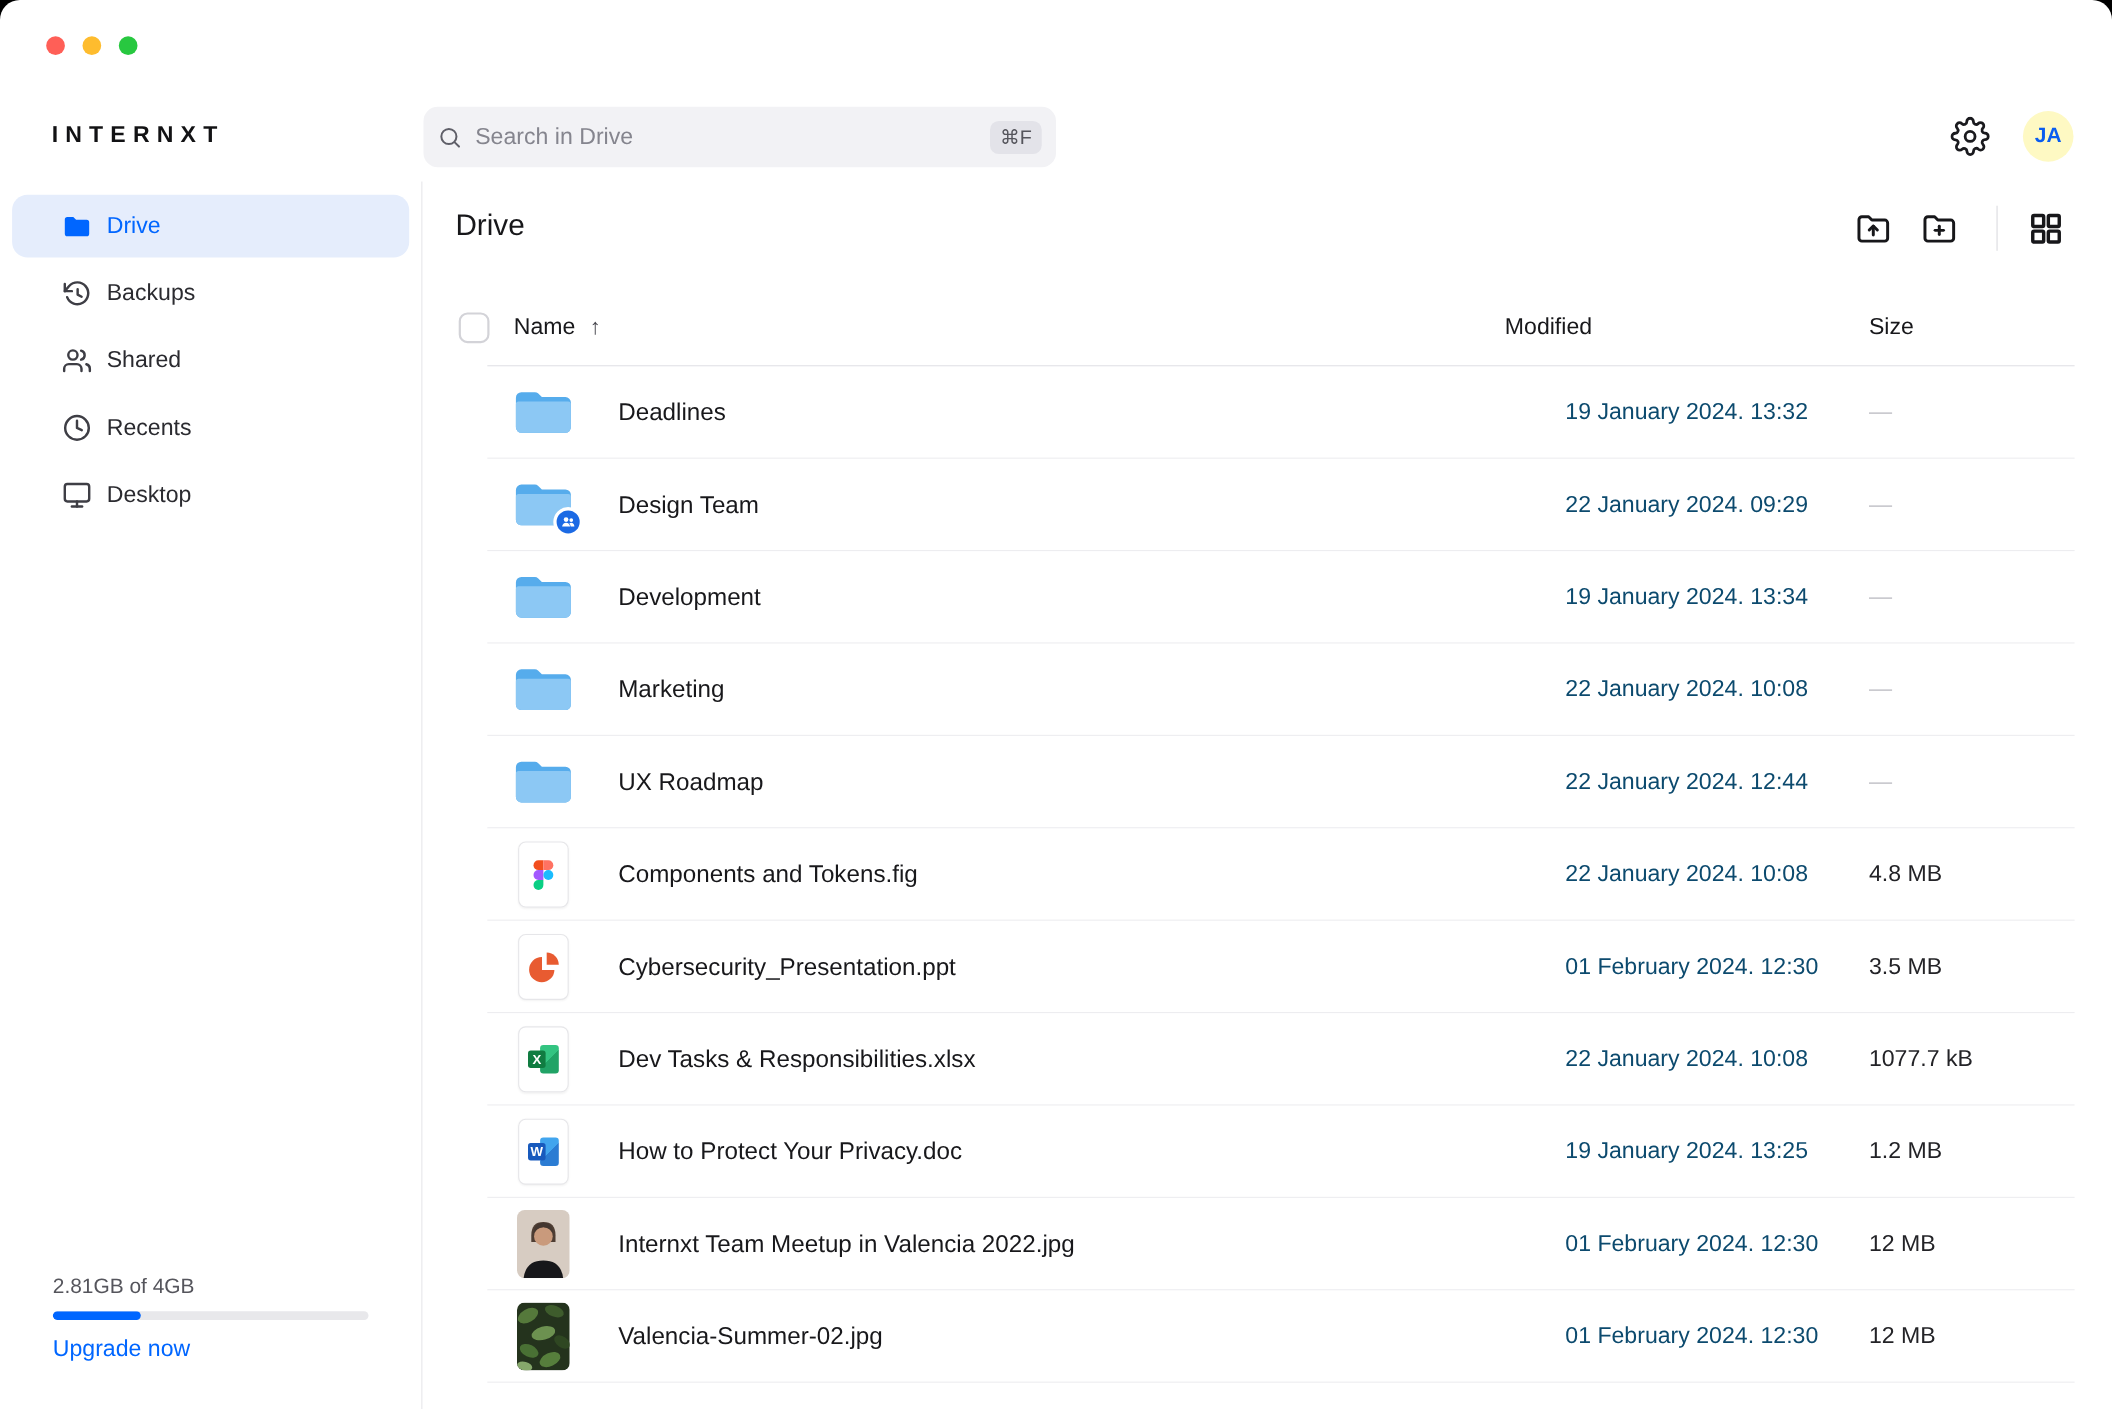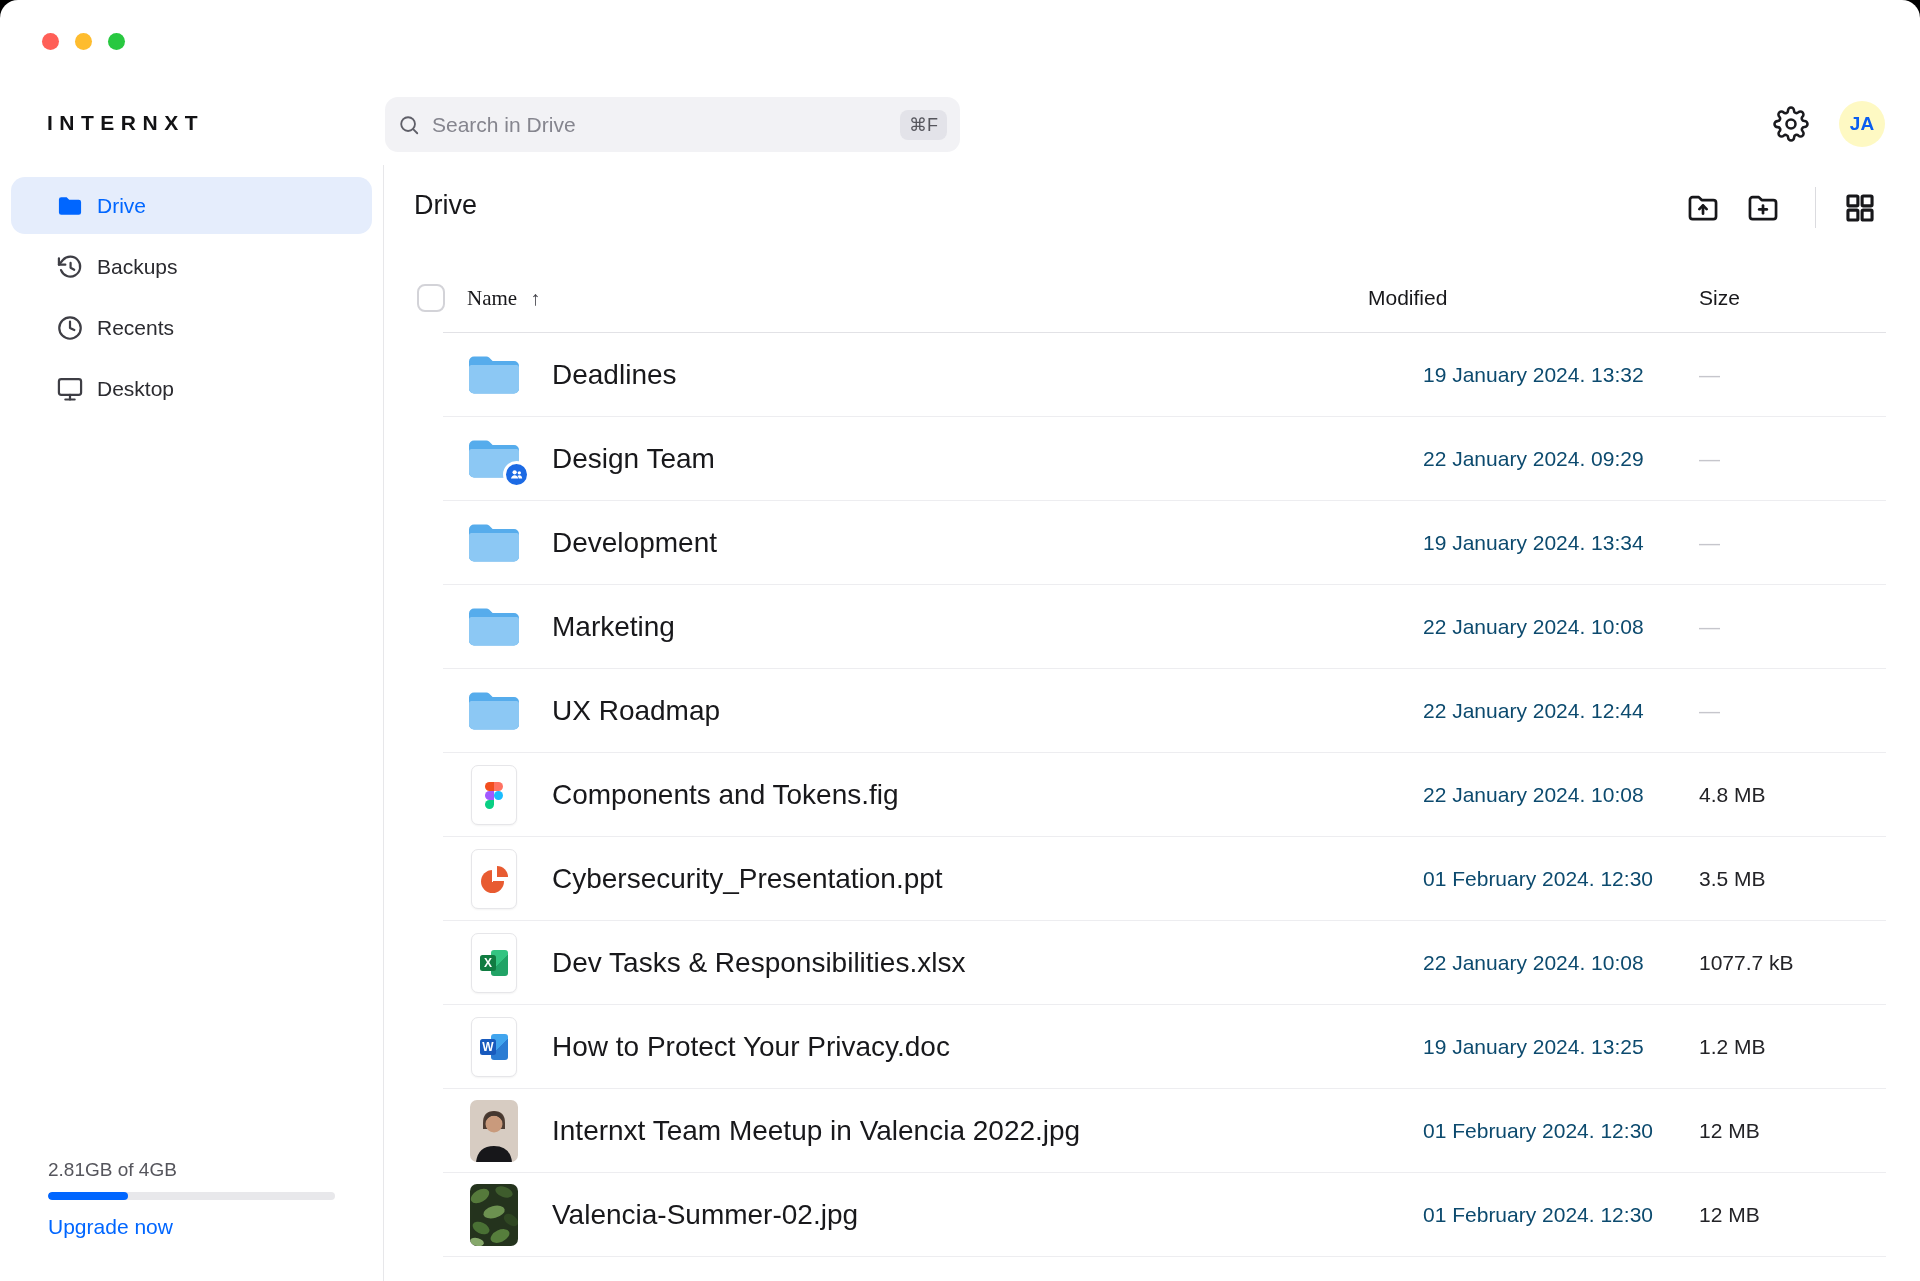--- a/index.html
+++ b/index.html
@@ -40,30 +40,30 @@
   .page-title{position:absolute;left:414px;top:190px;font-size:27px;font-weight:500;color:#17171A;}
   .upload-btn{position:absolute;left:1421px;top:181px;width:238px;height:54px;border:none;border-radius:13px;background:#0066FF;color:#fff;display:flex;align-items:center;justify-content:center;gap:11px;font-size:22px;font-weight:500;font-family:inherit;cursor:pointer;}
   .icon-btn{position:absolute;top:189px;width:38px;height:38px;display:flex;align-items:center;justify-content:center;background:none;border:none;padding:0;cursor:pointer;}
   .toolbar-sep{position:absolute;left:1815px;top:187px;width:1px;height:41px;background:#DBDBDF;}
 
   
   .table-head{position:absolute;left:383px;top:263px;right:0;height:70px;}
   .table-head::after{content:"";position:absolute;left:60px;right:34px;bottom:0;height:1px;background:#E2E2E6;}
   .checkbox{position:absolute;left:34px;top:21px;width:28px;height:28px;border:2px solid #D3D3D8;border-radius:8px;background:#fff;cursor:pointer;}
   .th{position:absolute;top:50%;transform:translateY(-50%);font-size:21px;color:#18181B;}
-  .th-name{left:84px;display:flex;align-items:center;gap:13px;cursor:pointer;font-family:Liberation Serif, serif;}
+  .th-name{left:84px;display:flex;align-items:center;gap:13px;cursor:pointer;}
   .sort-arrow{font-size:20px;color:#45454C;}
   .th-modified{left:985px;cursor:pointer;}
   .th-size{left:1316px;cursor:pointer;}
 
   .rows{position:absolute;left:383px;top:333px;right:0;}
   .row{height:84px;position:relative;display:flex;align-items:center;cursor:pointer;}
   .row::after{content:"";position:absolute;left:60px;right:34px;bottom:0;height:1px;background:#EDEDF0;}
   .cell-icon{width:54px;margin-left:84px;display:flex;align-items:center;justify-content:center;position:relative;flex:none;}
-  .cell-name{margin-left:31px;font-size:28px;color:#18181B;}
+  .cell-name{margin-left:41px;font-size:22px;color:#18181B;}
   .cell-modified{position:absolute;left:1040px;font-size:21px;color:#0c4a6e;}
   .cell-size{position:absolute;left:1316px;font-size:21px;color:#232327;}
   .cell-size.dim{color:#C6C6CC;}
 
   
   .filecard{width:46px;height:60px;background:#fff;border:1px solid #E6E6E9;border-radius:7px;box-shadow:0 1px 2px rgba(0,0,0,.05);display:flex;align-items:center;justify-content:center;}
   .thumb{width:48px;height:62px;border-radius:7px;overflow:hidden;display:block;}
   .share-badge{position:absolute;right:-9px;bottom:-7px;width:27px;height:27px;border-radius:50%;background:#1C6AE4;border:3px solid #fff;display:flex;align-items:center;justify-content:center;}
 
   .fig{display:grid;grid-template-columns:9px 9px;grid-auto-rows:9px;}
@@ -135,20 +135,31 @@
             <polyline points="2.5 4.5 2.5 10 8 10"></polyline>
             <path d="M4.3 14.7A8.5 8.5 0 1 0 5.9 6L2.5 10"></path>
             <polyline points="12.5 8.5 12.5 12.7 15.6 14.4"></polyline>
           </svg>
         </span>
       <span>Backups</span>
     </div>
     <div class="nav-item">
       <span class="nicon">
           <svg width="28" height="28" viewBox="0 0 24 24" fill="none" stroke-width="1.9" stroke-linecap="round" stroke-linejoin="round">
+            <path d="M15.5 20v-1.8a3.6 3.6 0 0 0-3.6-3.6H5.6A3.6 3.6 0 0 0 2 18.2V20"></path>
+            <circle cx="8.8" cy="7.5" r="3.6"></circle>
+            <path d="M22 20v-1.8a3.6 3.6 0 0 0-2.7-3.5"></path>
+            <path d="M15.2 4.1a3.6 3.6 0 0 1 0 7"></path>
+          </svg>
+        </span>
+      <span>Shared</span>
+    </div>
+    <div class="nav-item">
+      <span class="nicon">
+          <svg width="28" height="28" viewBox="0 0 24 24" fill="none" stroke-width="1.9" stroke-linecap="round" stroke-linejoin="round">
             <circle cx="12" cy="12" r="9.2"></circle>
             <polyline points="12 6.5 12 12 15.7 13.8"></polyline>
           </svg>
         </span>
       <span>Recents</span>
     </div>
     <div class="nav-item">
       <span class="nicon">
           <svg width="28" height="28" viewBox="0 0 24 24" fill="none" stroke-width="1.9" stroke-linecap="round" stroke-linejoin="round">
             <rect x="2.5" y="3.5" width="19" height="13.5" rx="2"></rect>

